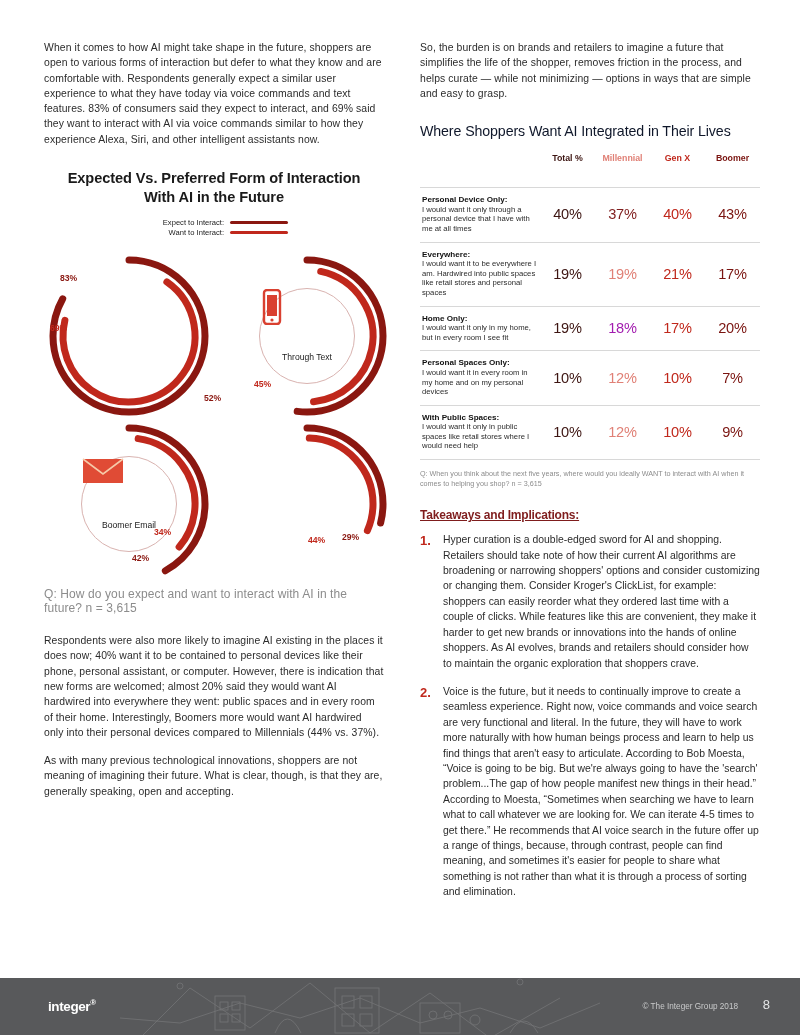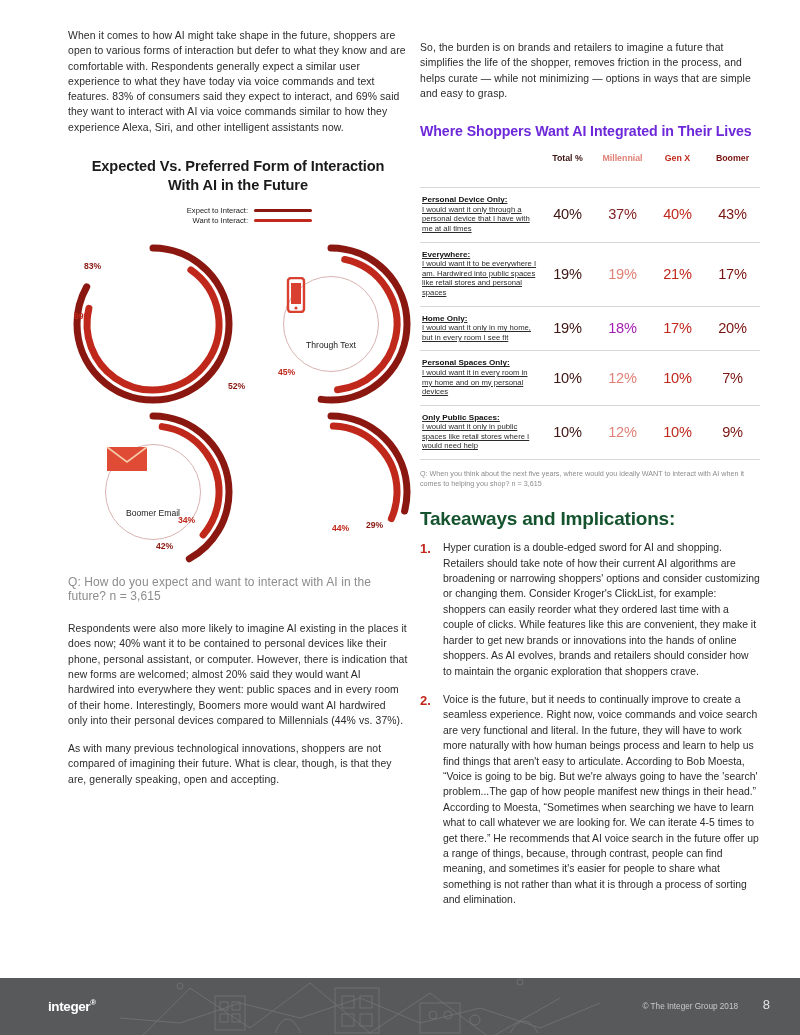--- a/index.html
+++ b/index.html
@@ -16,23 +16,22 @@
 
   .page {
     position: absolute;
     inset: 0;
     background: #ffffff;
   }
 
   .col-left {
     position: absolute;
     left: 44px;
-    top: 28px;
+    top: 40px;
     width: 340px;
-    margin-left: 24px;
   }
   .col-right {
     position: absolute;
     left: 420px;
     top: 40px;
     width: 340px;
   }
 
   p.body-text {
     font-size: 10.4px;
@@ -126,22 +125,22 @@
   .source-note {
     font-size: 12px;
     color: #8c8c8c;
     margin: 6px 0 0 0;
     letter-spacing: 0.1px;
   }
 
   
   .table-title {
     font-size: 14.2px;
-    font-weight: bold;
-    color: #6d28d9;
+    font-weight: normal;
+    color: #0f172a;
     letter-spacing: -0.1px;
     margin: 22px 0 14px 0;
   }
   table.data-table {
     width: 100%;
     border-collapse: collapse;
     table-layout: fixed;
   }
   table.data-table col.c-label { width: 120px; }
   table.data-table col.c-val { width: 55px; }
@@ -157,42 +156,42 @@
   table.data-table tbody tr:last-child { border-bottom: 1px solid #d8d8d8; }
   table.data-table td {
     padding: 7px 2px 8px 2px;
     vertical-align: middle;
   }
   td.row-label {
     font-size: 7.7px;
     line-height: 9.6px;
     color: #2b2b2b;
     padding-right: 8px;
-    text-decoration: underline;
   }
   td.row-label b { font-size: 8.1px; color: #111; }
   td.cell {
     text-align: center;
     font-size: 14.6px;
     letter-spacing: -0.2px;
   }
   .table-note {
     font-size: 7.2px;
     line-height: 9.6px;
     color: #8c8c8c;
     margin: 9px 0 0 0;
   }
 
   
   .takeaways-title {
-    font-size: 19px;
-    font-weight: bold;
-    color: #14532d;
+    font-size: 12px;
+    font-weight: bold;
+    color: #7f1d1d;
     margin: 20px 0 10px 0;
     letter-spacing: -0.2px;
+    text-decoration: underline;
   }
   .takeaway {
     display: flex;
     gap: 7px;
     margin-bottom: 13px;
   }
   .takeaway-num {
     font-size: 13px;
     font-weight: bold;
     color: #c0281c;
@@ -333,21 +332,21 @@
           <span class="arc-value" style="left:120px; top:113px;">29%</span>
         </div>
 
       </div>
 
       <p class="source-note">Q: How do you expect and want to interact with AI in the future? n = 3,615</p>
     </div>
 
     <p class="body-text" style="margin-top:18px;">Respondents were also more likely to imagine AI existing in the places it does now; 40% want it to be contained to personal devices like their phone, personal assistant, or computer. However, there is indication that new forms are welcomed; almost 20% said they would want AI hardwired into everywhere they went: public spaces and in every room of their home. Interestingly, Boomers more would want AI hardwired only into their personal devices compared to Millennials (44% vs. 37%).</p>
 
-    <p class="body-text">As with many previous technological innovations, shoppers are not compared of imagining their future. What is clear, though, is that they are, generally speaking, open and accepting.</p>
+    <p class="body-text">As with many previous technological innovations, shoppers are not meaning of imagining their future. What is clear, though, is that they are, generally speaking, open and accepting.</p>
   </div>
 
   <div class="col-right">
 
     <p class="body-text">So, the burden is on brands and retailers to imagine a future that simplifies the life of the shopper, removes friction in the process, and helps curate — while not minimizing — options in ways that are simple and easy to grasp.</p>
 
     <div class="table-title">Where Shoppers Want AI Integrated in Their Lives</div>
 
     <table class="data-table">
       <colgroup>
@@ -402,21 +401,21 @@
             <b>Personal Spaces Only:</b><br>
             <span>I would want it in every room in my home and on my personal devices</span>
           </td>
           <td class="cell" style="color:#3d1512">10%</td>
           <td class="cell" style="color:#e08076">12%</td>
           <td class="cell" style="color:#c0281c">10%</td>
           <td class="cell" style="color:#7a1410">7%</td>
         </tr>
         <tr>
           <td class="row-label">
-            <b>Only Public Spaces:</b><br>
+            <b>With Public Spaces:</b><br>
             <span>I would want it only in public spaces like retail stores where I would need help</span>
           </td>
           <td class="cell" style="color:#3d1512">10%</td>
           <td class="cell" style="color:#e08076">12%</td>
           <td class="cell" style="color:#c0281c">10%</td>
           <td class="cell" style="color:#7a1410">9%</td>
         </tr>
       </tbody>
     </table>
 

